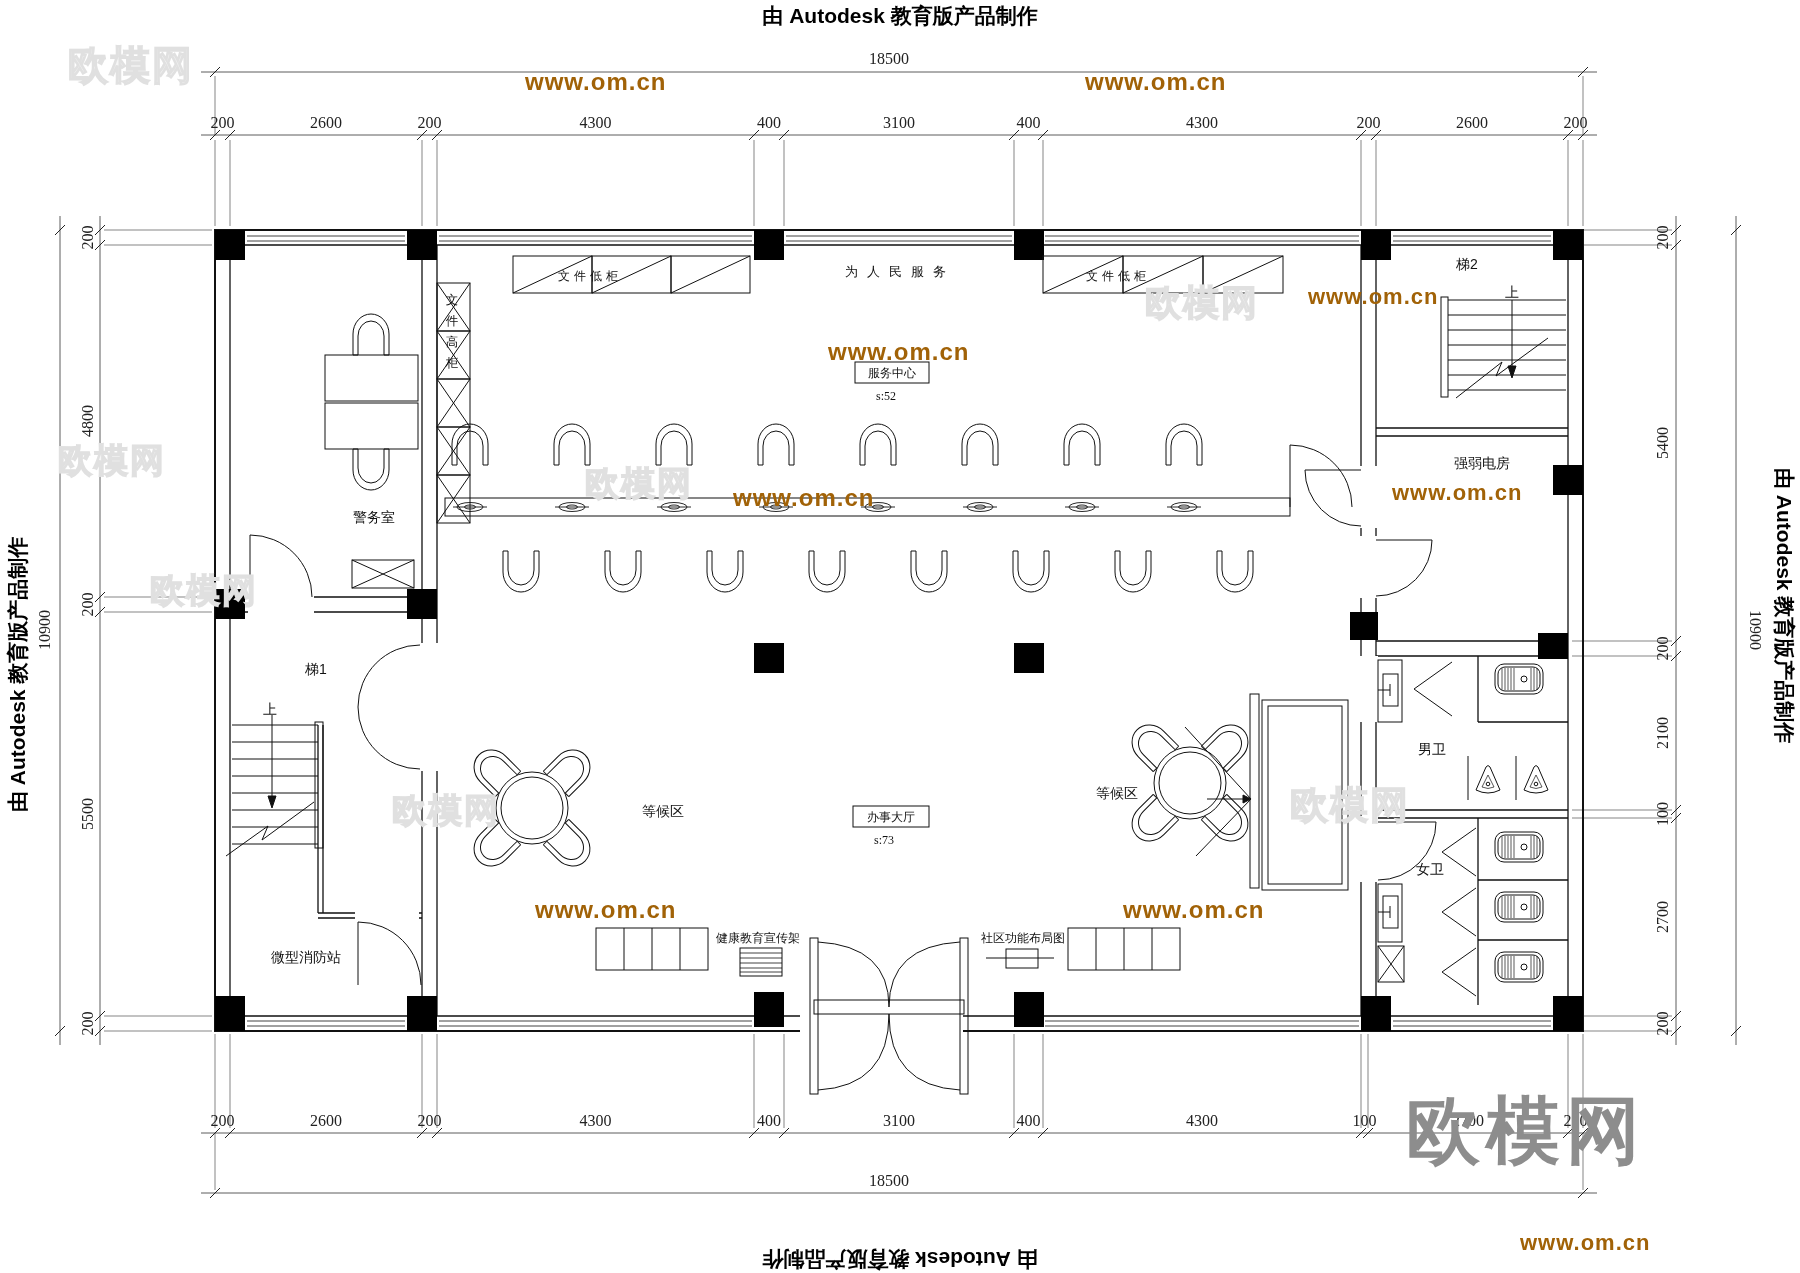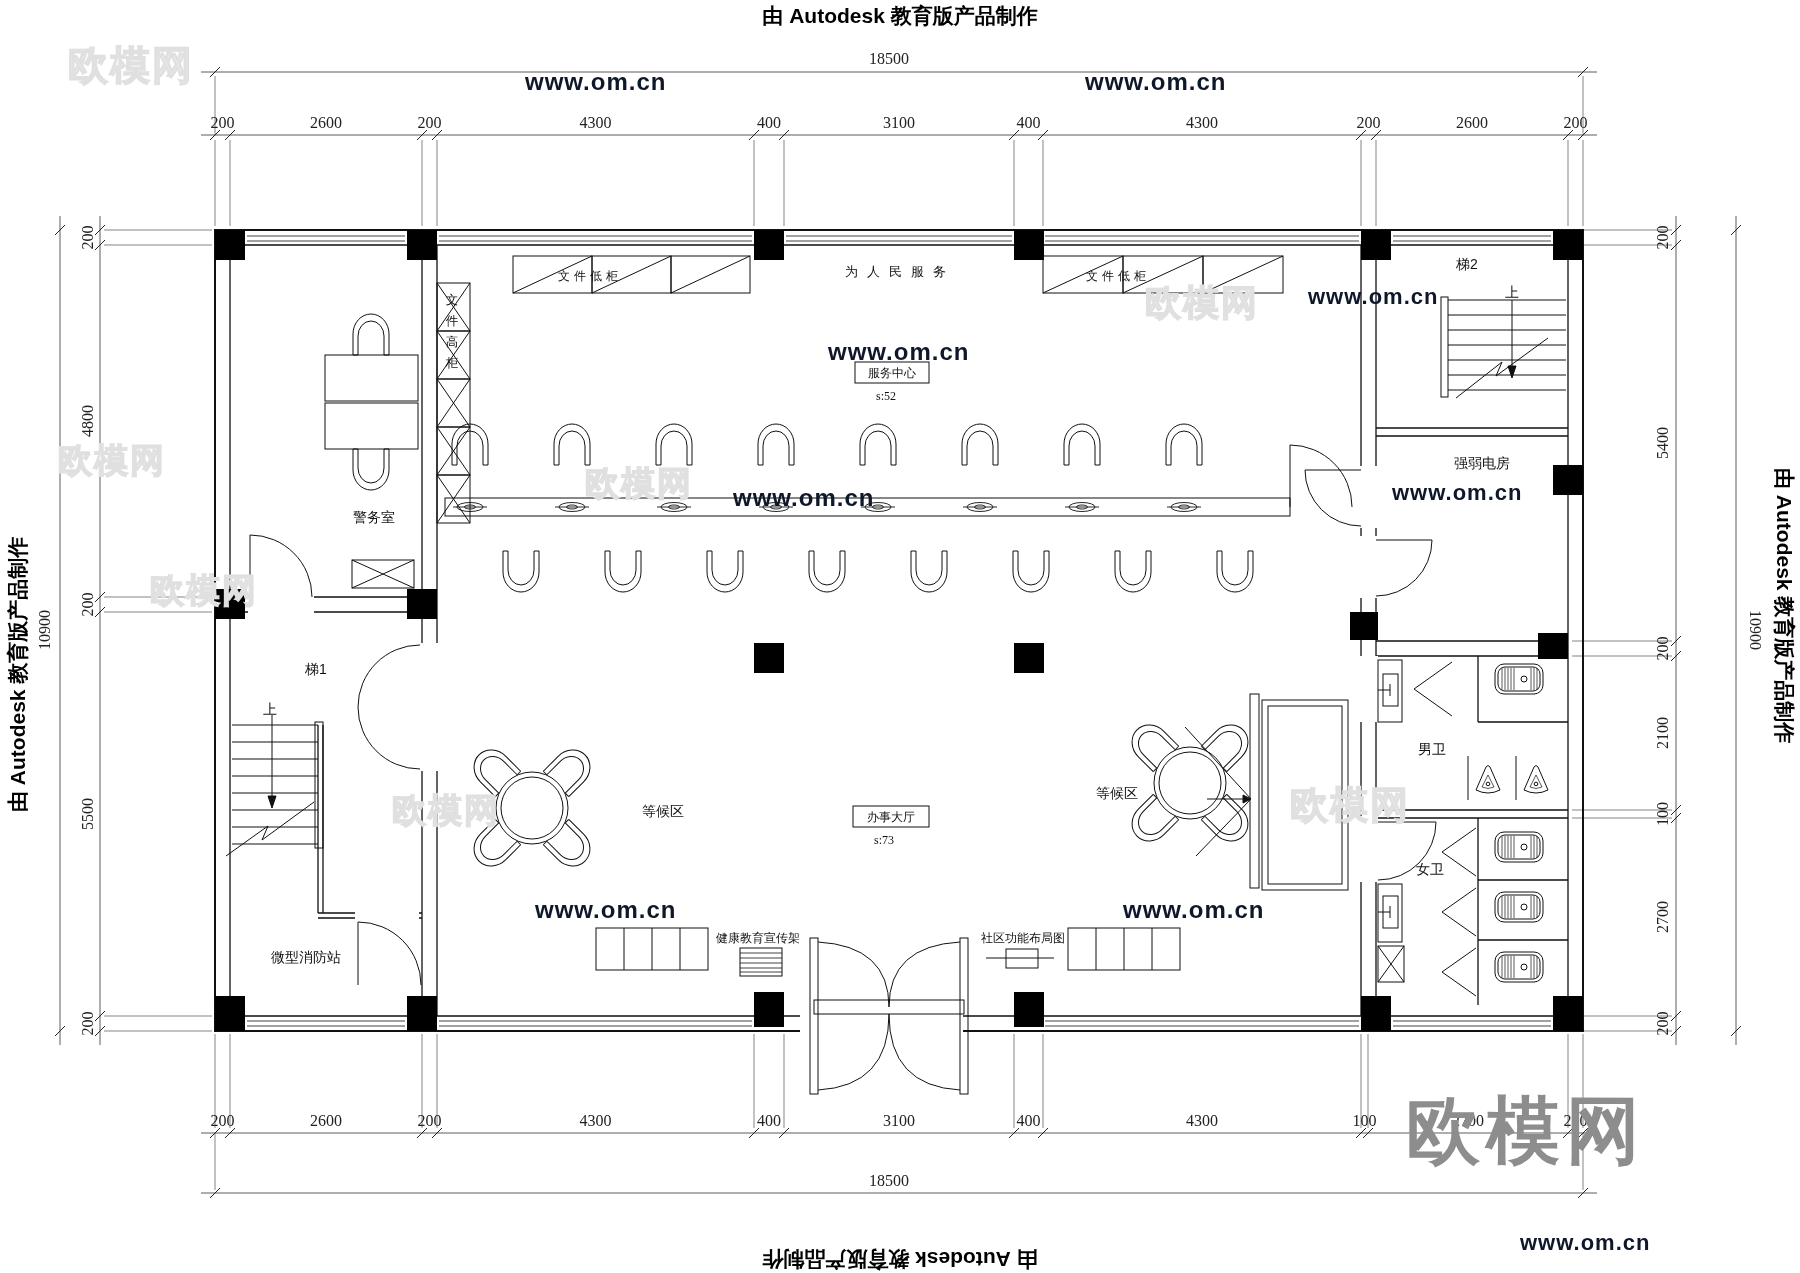--- a/index.html
+++ b/index.html
@@ -5,21 +5,21 @@
   html,body{margin:0;padding:0;background:#fff;}
   #stage{position:relative;width:1800px;height:1273px;background:#fff;overflow:hidden;
          font-family:"Liberation Sans",sans-serif;}
   .btext{position:absolute;white-space:nowrap;font-weight:700;font-size:21px;color:#000;}
   #bt-top{left:0;right:0;top:2px;text-align:center;}
   #bt-bottom{left:0;right:0;bottom:0px;text-align:center;transform:rotate(180deg);}
   #bt-left{left:4px;top:812px;transform:rotate(-90deg);transform-origin:0 0;}
   #bt-right{left:1798px;top:468px;transform:rotate(90deg);transform-origin:0 0;}
   .wm{position:absolute;white-space:nowrap;pointer-events:none;}
   .wm-name{font-weight:700;color:#f6f6f6;-webkit-text-stroke:1.4px #e0e0e0;letter-spacing:2px;}
-  .wm-url{font-weight:700;color:#0f172a;letter-spacing:1px;}
+  .wm-url{font-weight:700;color:#a16207;letter-spacing:1px;}
   #logo{position:absolute;left:1406px;top:1082px;font-size:74px;font-weight:700;
         color:#8d8d8d;letter-spacing:6px;}
   svg text{fill:#111;}
   .rlbl{font-size:14px;}
   .slbl{font-size:12px;}
   .dimtxt{font-family:"Liberation Serif",serif;font-size:16px;fill:#222;}
 </style>
 </head>
 <body>
 

